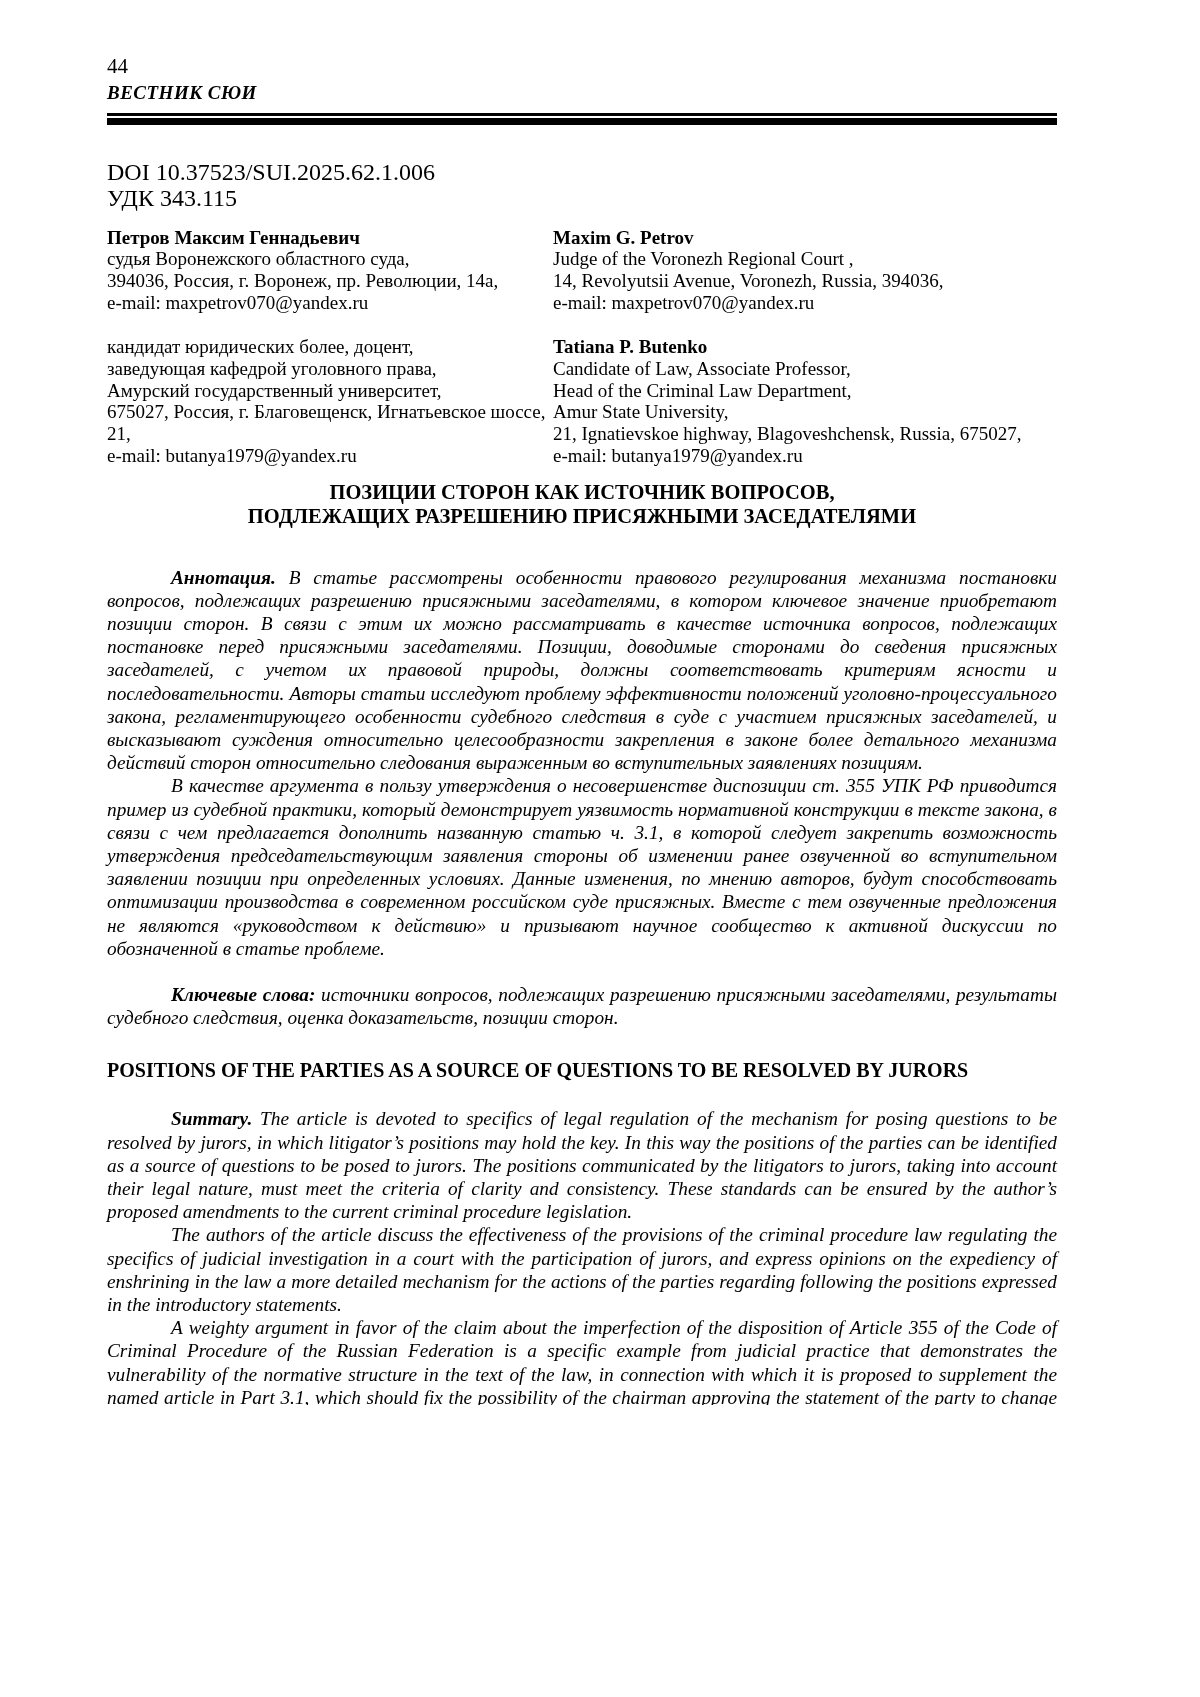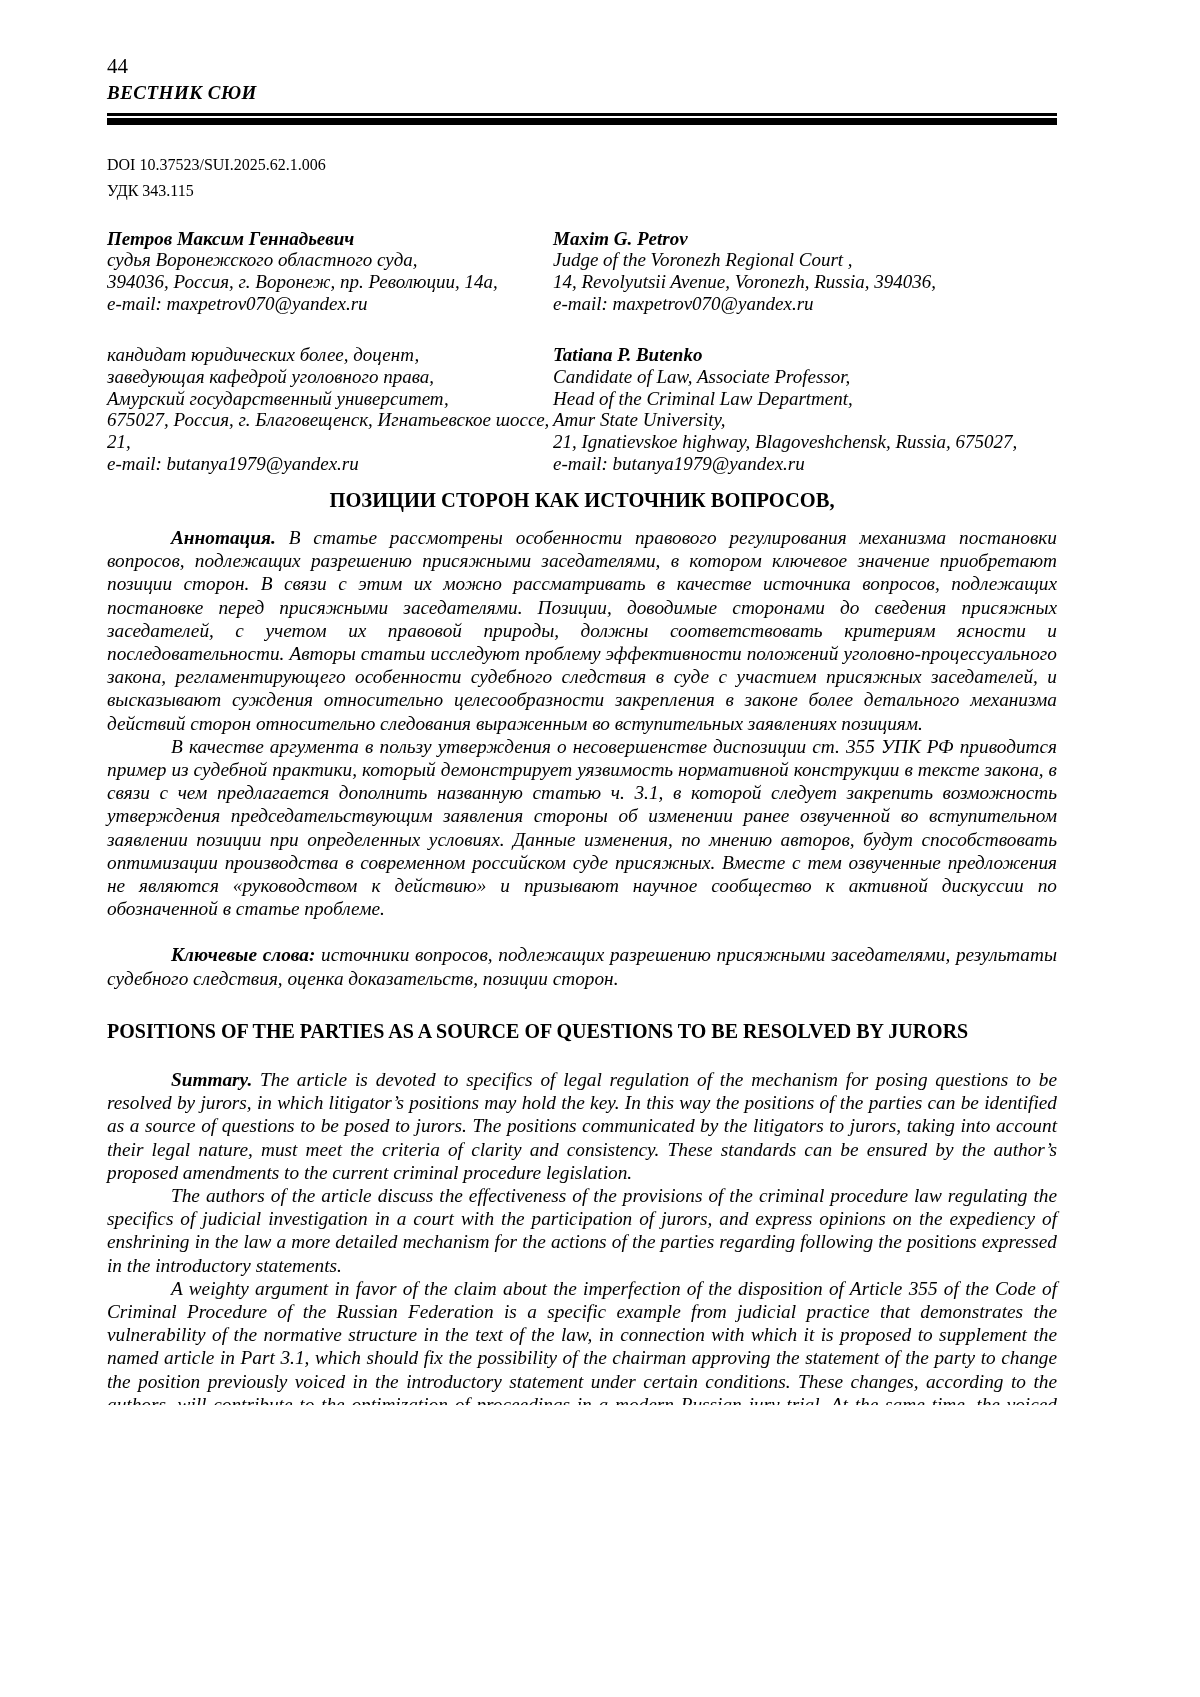--- a/index.html
+++ b/index.html
@@ -24,46 +24,46 @@
     margin-top:4px;
     text-align:left;
     font-weight:bold; font-style:italic;
     font-size:19px; line-height:22px;
     letter-spacing:0.5px;
   }
   .double-rule { margin-top:9px; }
   .rule-thin  { height:2.5px; background:#000; }
   .rule-thick { height:7px;  background:#000; margin-top:2px; }
   .meta {
-    margin-top:27px;
-    font-size:16px; line-height:26px;
+    margin-top:34px;
+    font-size:24px; line-height:26px;
   }
   .authors {
-    margin-top:24px;
+    margin-top:16px;
     display:grid;
     grid-template-columns:446px auto;
-    row-gap:30px;
-    font-size:19px; line-height:21.7px;font-style:italic;
+    row-gap:23px;
+    font-size:19px; line-height:21.7px;
   }
   .author-name { font-weight:bold; }
   .title-ru {
     margin:13px 0 0 0;
     text-align:center;
     font-weight:bold;
     font-size:20.5px; line-height:24.5px;
   }
   .para {
     margin:0;
     font-size:19.3px; line-height:23.2px;
     font-style:italic;
     text-align:justify;
     text-indent:64px;
   }
   .para .lead { font-weight:bold; }
-  .abstract-p1 { margin-top:14px; }
+  .abstract-p1 { margin-top:37px; }
   .keywords    { margin-top:23px; }
   .title-en {
     margin:29px 0 0 0;
     text-align:left;
     font-weight:bold;
     font-size:20px; line-height:24px;
   }
   .summary-p1 { margin-top:25px; }
   .footer {
     position:absolute;
@@ -127,20 +127,21 @@
         <div>Head of the Criminal Law Department,</div>
         <div>Amur State University,</div>
         <div>21, Ignatievskoe highway, Blagoveshchensk, Russia, 675027,</div>
         <div>e-mail: butanya1979@yandex.ru</div>
       </div>
 
     </div>
 
     <h1 class="title-ru">
       <div>ПОЗИЦИИ СТОРОН КАК ИСТОЧНИК ВОПРОСОВ,</div>
+      <div>ПОДЛЕЖАЩИХ РАЗРЕШЕНИЮ ПРИСЯЖНЫМИ ЗАСЕДАТЕЛЯМИ</div>
     </h1>
 
     <p class="para abstract-p1"><span class="lead">Аннотация.</span> <span>В статье рассмотрены особенности правового регулирования механизма постановки вопросов, подлежащих разрешению присяжными заседателями, в котором ключевое значение приобретают позиции сторон. В связи с этим их можно рассматривать в качестве источника вопросов, подлежащих постановке перед присяжными заседателями. Позиции, доводимые сторонами до сведения присяжных заседателей, с учетом их правовой природы, должны соответствовать критериям ясности и последовательности. Авторы статьи исследуют проблему эффективности положений уголовно-процессуального закона, регламентирующего особенности судебного следствия в суде с участием присяжных заседателей, и высказывают суждения относительно целесообразности закрепления в законе более детального механизма действий сторон относительно следования выраженным во вступительных заявлениях позициям.</span></p>
 
     <p class="para">В качестве аргумента в пользу утверждения о несовершенстве диспозиции ст. 355 УПК РФ приводится пример из судебной практики, который демонстрирует уязвимость нормативной конструкции в тексте закона, в связи с чем предлагается дополнить названную статью ч. 3.1, в которой следует закрепить возможность утверждения председательствующим заявления стороны об изменении ранее озвученной во вступительном заявлении позиции при определенных условиях. Данные изменения, по мнению авторов, будут способствовать оптимизации производства в современном российском суде присяжных. Вместе с тем озвученные предложения не являются «руководством к действию» и призывают научное сообщество к активной дискуссии по обозначенной в статье проблеме.</p>
 
     <p class="para keywords"><span class="lead">Ключевые слова:</span> <span>источники вопросов, подлежащих разрешению присяжными заседателями, результаты судебного следствия, оценка доказательств, позиции сторон.</span></p>
 
     <h2 class="title-en">POSITIONS OF THE PARTIES AS A SOURCE OF QUESTIONS TO BE RESOLVED BY JURORS</h2>
 

